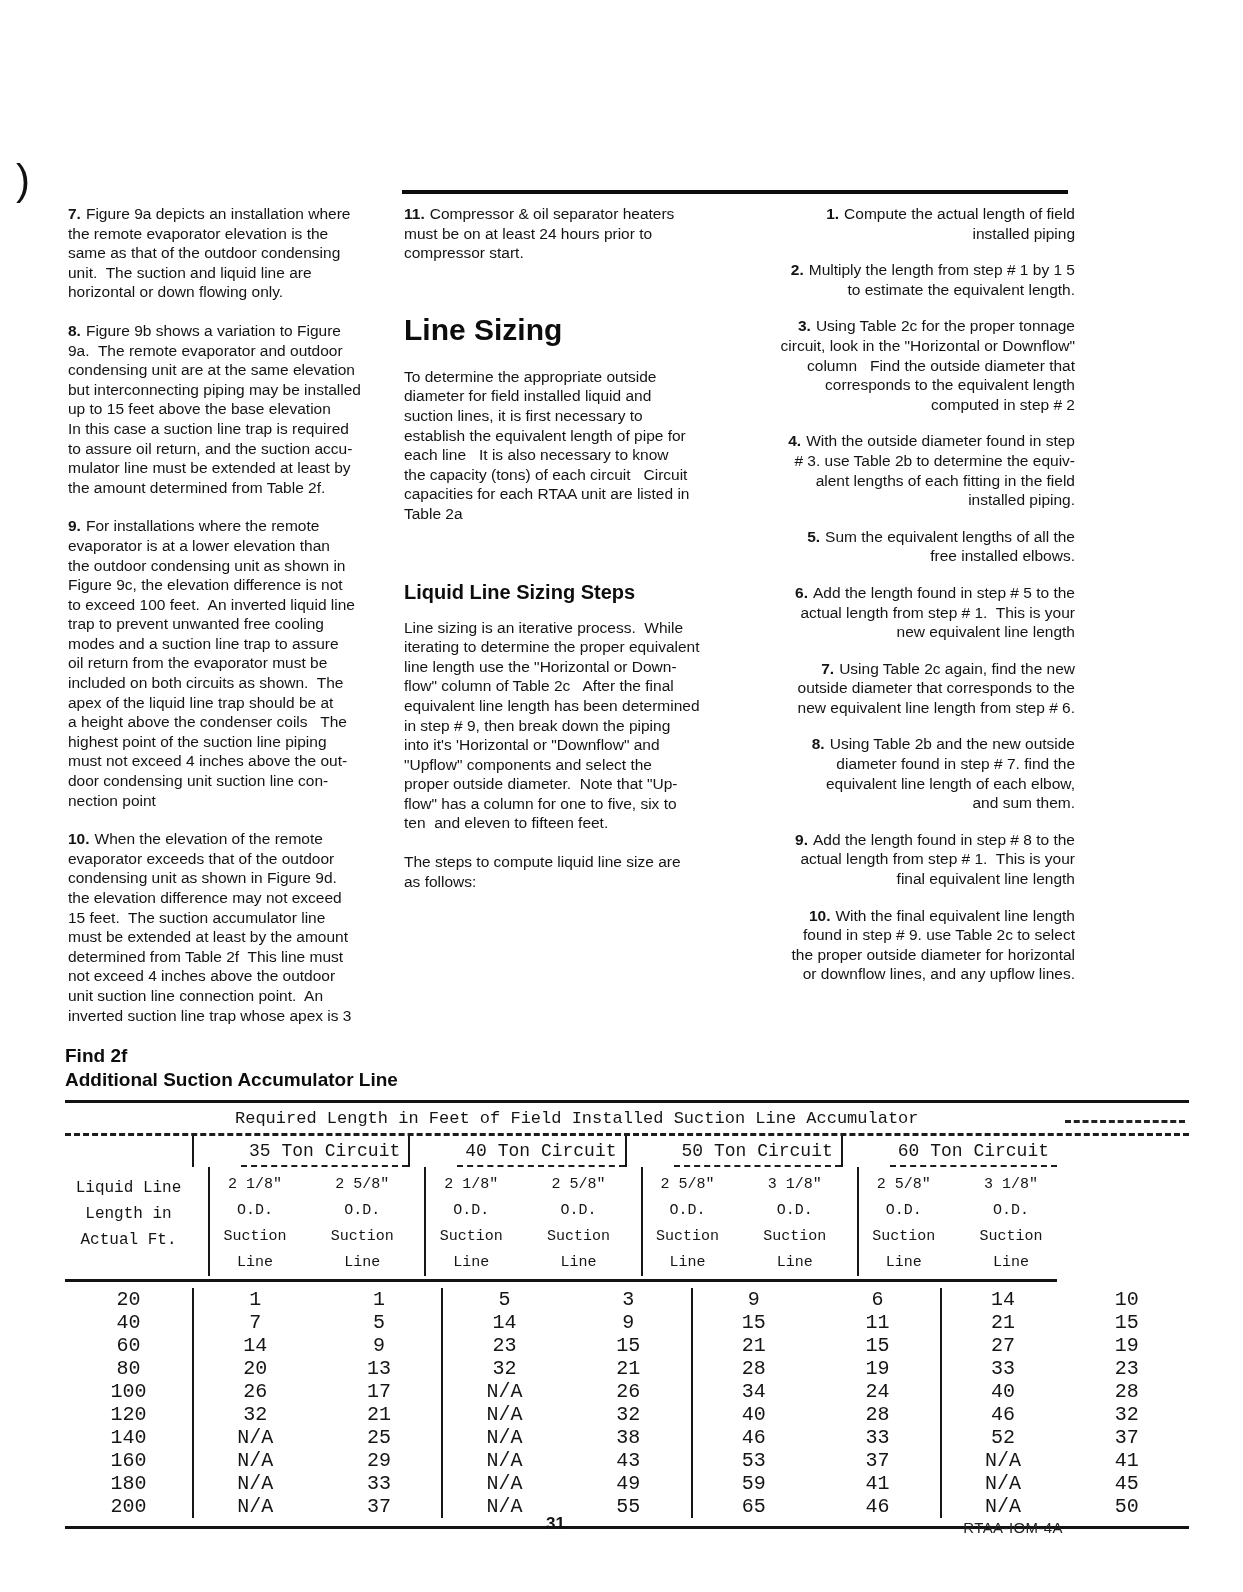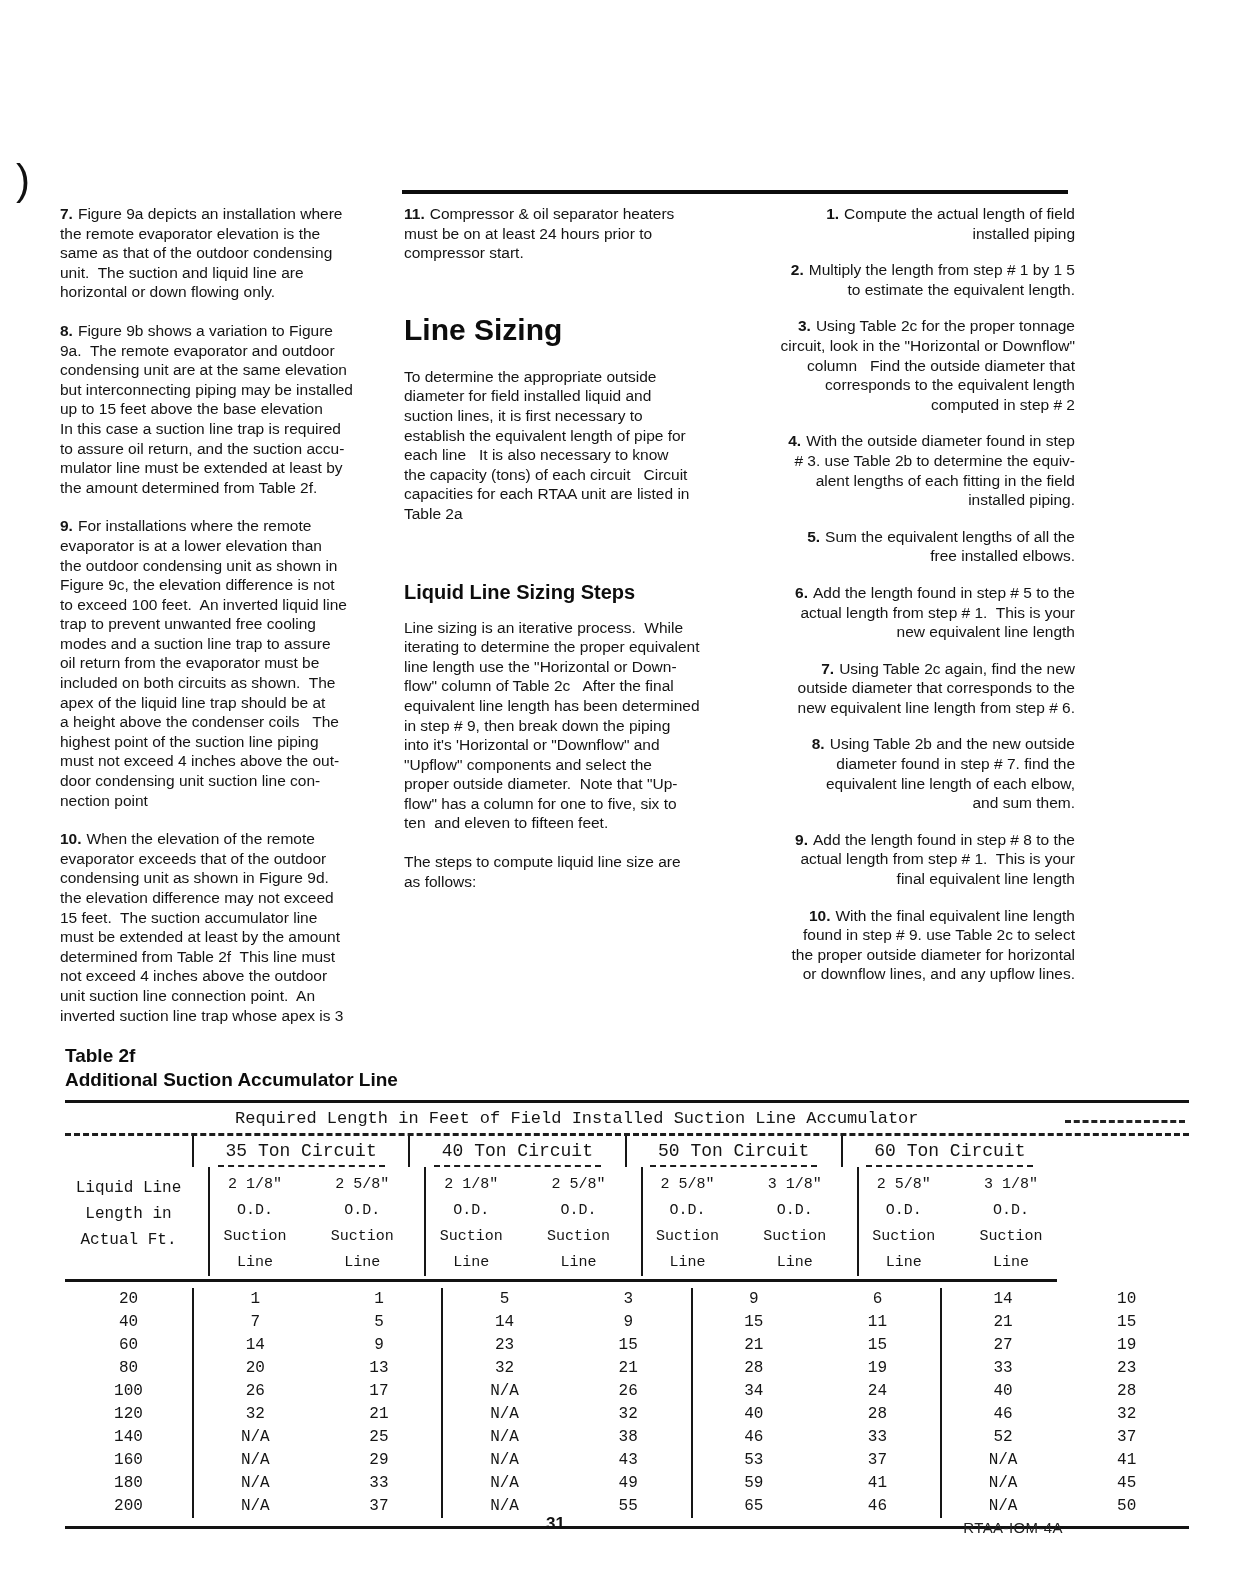--- a/index.html
+++ b/index.html
@@ -6,50 +6,50 @@
   .page{position:relative;width:1243px;height:1592px;margin:0 auto;background:#ffffff;color:#161616;overflow:hidden;}
 
   
   .stray{position:absolute;left:16px;top:156px;font:300 42px "Liberation Sans",sans-serif;color:#111;}
 
   
   .toprule{position:absolute;left:402px;top:190px;width:666px;height:4px;background:#0c0c0c;}
 
   
   .col{position:absolute;top:204px;font-family:"Liberation Sans",sans-serif;font-size:15.5px;line-height:19.6px;color:#141414;}
-  .col1{left:60px;width:332px;}
+  .col1{left:68px;width:332px;}
   .col2{left:404px;width:327px;}
   .col3{left:737px;width:338px;}
   .para{margin:0 0 19px 0;}
   .col3 .para{margin:0 0 17px 16px;text-align:right;}
   .pnum{font-weight:bold;margin-right:5px;}
   .ptext{white-space:pre-wrap;}
   .h1{font:bold 30px/34px "Liberation Sans",sans-serif;margin:50px 0 20px 0;color:#0d0d0d;}
   .h2{font:bold 20px/24px "Liberation Sans",sans-serif;margin:56px 0 14px 0;color:#0d0d0d;}
   .mt19{margin-top:19px;}
 
   
   .tbl{position:absolute;left:65px;top:1044px;width:1124px;font-family:"Liberation Mono",monospace;color:#151515;}
   .ttitle{font:bold 19px/24px "Liberation Sans",sans-serif;color:#0d0d0d;}
   .rule-solid{border-top:3px solid #131313;height:0;}
   .rule-title{margin-top:8px;}
   .spanrow{position:relative;width:992px;padding-left:170px;box-sizing:border-box;font-size:17px;line-height:26px;margin-top:3px;white-space:pre;}
   .spanrow::after{content:"";position:absolute;left:1000px;top:14px;width:120px;border-top:3px dashed #222;}
   .rule-dash{width:1124px;border-top:3px dashed #1d1d1d;height:0;margin-top:1px;}
   .grid{width:992px;}
   .grow{display:grid;grid-template-columns:127px repeat(4,1fr);}
-  .gcell{text-align:center;font-size:18px;line-height:24px;padding-top:3px;border-left:2px solid #161616;}
+  .gcell{text-align:right;font-size:18px;line-height:24px;padding-top:3px;border-left:2px solid #161616;}
   .glabel{display:inline-block;border-bottom:2px dashed #1d1d1d;padding:0 8px 2px 8px;white-space:pre;}
   .subrow{display:grid;grid-template-columns:127px repeat(8,1fr);gap:16px;}
   .stubh{font-size:16px;line-height:26px;text-align:center;white-space:pre-wrap;padding-top:8px;}
   .sub{font-size:15px;line-height:26px;text-align:center;white-space:pre-wrap;padding-top:5px;}
   .sep{border-left:2px solid #161616;}
   .rule-subs{width:992px;margin-top:3px;}
   .tbody{padding-top:6px;}
-  .trow{display:grid;grid-template-columns:127px repeat(8,1fr);font-size:16px;line-height:23px;}
+  .trow{display:grid;grid-template-columns:127px repeat(8,1fr);font-size:20px;line-height:23px;}
   .rlabel{text-align:center;}
   .cell{text-align:center;}
   .rule-bottom{width:1124px;margin-top:8px;border-top:3px solid #131313;}
 
   
   .pageno{position:absolute;left:546px;top:1514px;font:bold 17px "Liberation Sans",sans-serif;color:#111;text-align:right;}
   .doccode{position:absolute;right:180px;top:1519px;font:15px "Liberation Sans",sans-serif;letter-spacing:.4px;color:#222;}
 </style>
 </head>
 <body>
@@ -160,21 +160,21 @@
 actual length from step # 1.  This is your
 final equivalent line length</span></p>
       <p class="para"><b class="pnum">10.</b><span class="ptext">With the final equivalent line length
 found in step # 9. use Table 2c to select
 the proper outside diameter for horizontal
 or downflow lines, and any upflow lines.</span></p>
     </div>
 
   <div class="tbl">
     <div class="ttitle">
-      <div>Table 2f</div>
+      <div>Find 2f</div>
       <div>Additional Suction Accumulator Line</div>
     </div>
     <div class="rule-solid rule-title"></div>
     <div class="spanrow">Required Length in Feet of Field Installed Suction Line Accumulator</div>
     <div class="rule-dash"></div>
     <div class="grid grow" id="tgroups">
         <div></div>
         <div class="gcell"><span class="glabel">35 Ton Circuit</span></div>
         <div class="gcell"><span class="glabel">40 Ton Circuit</span></div>
         <div class="gcell"><span class="glabel">50 Ton Circuit</span></div>

